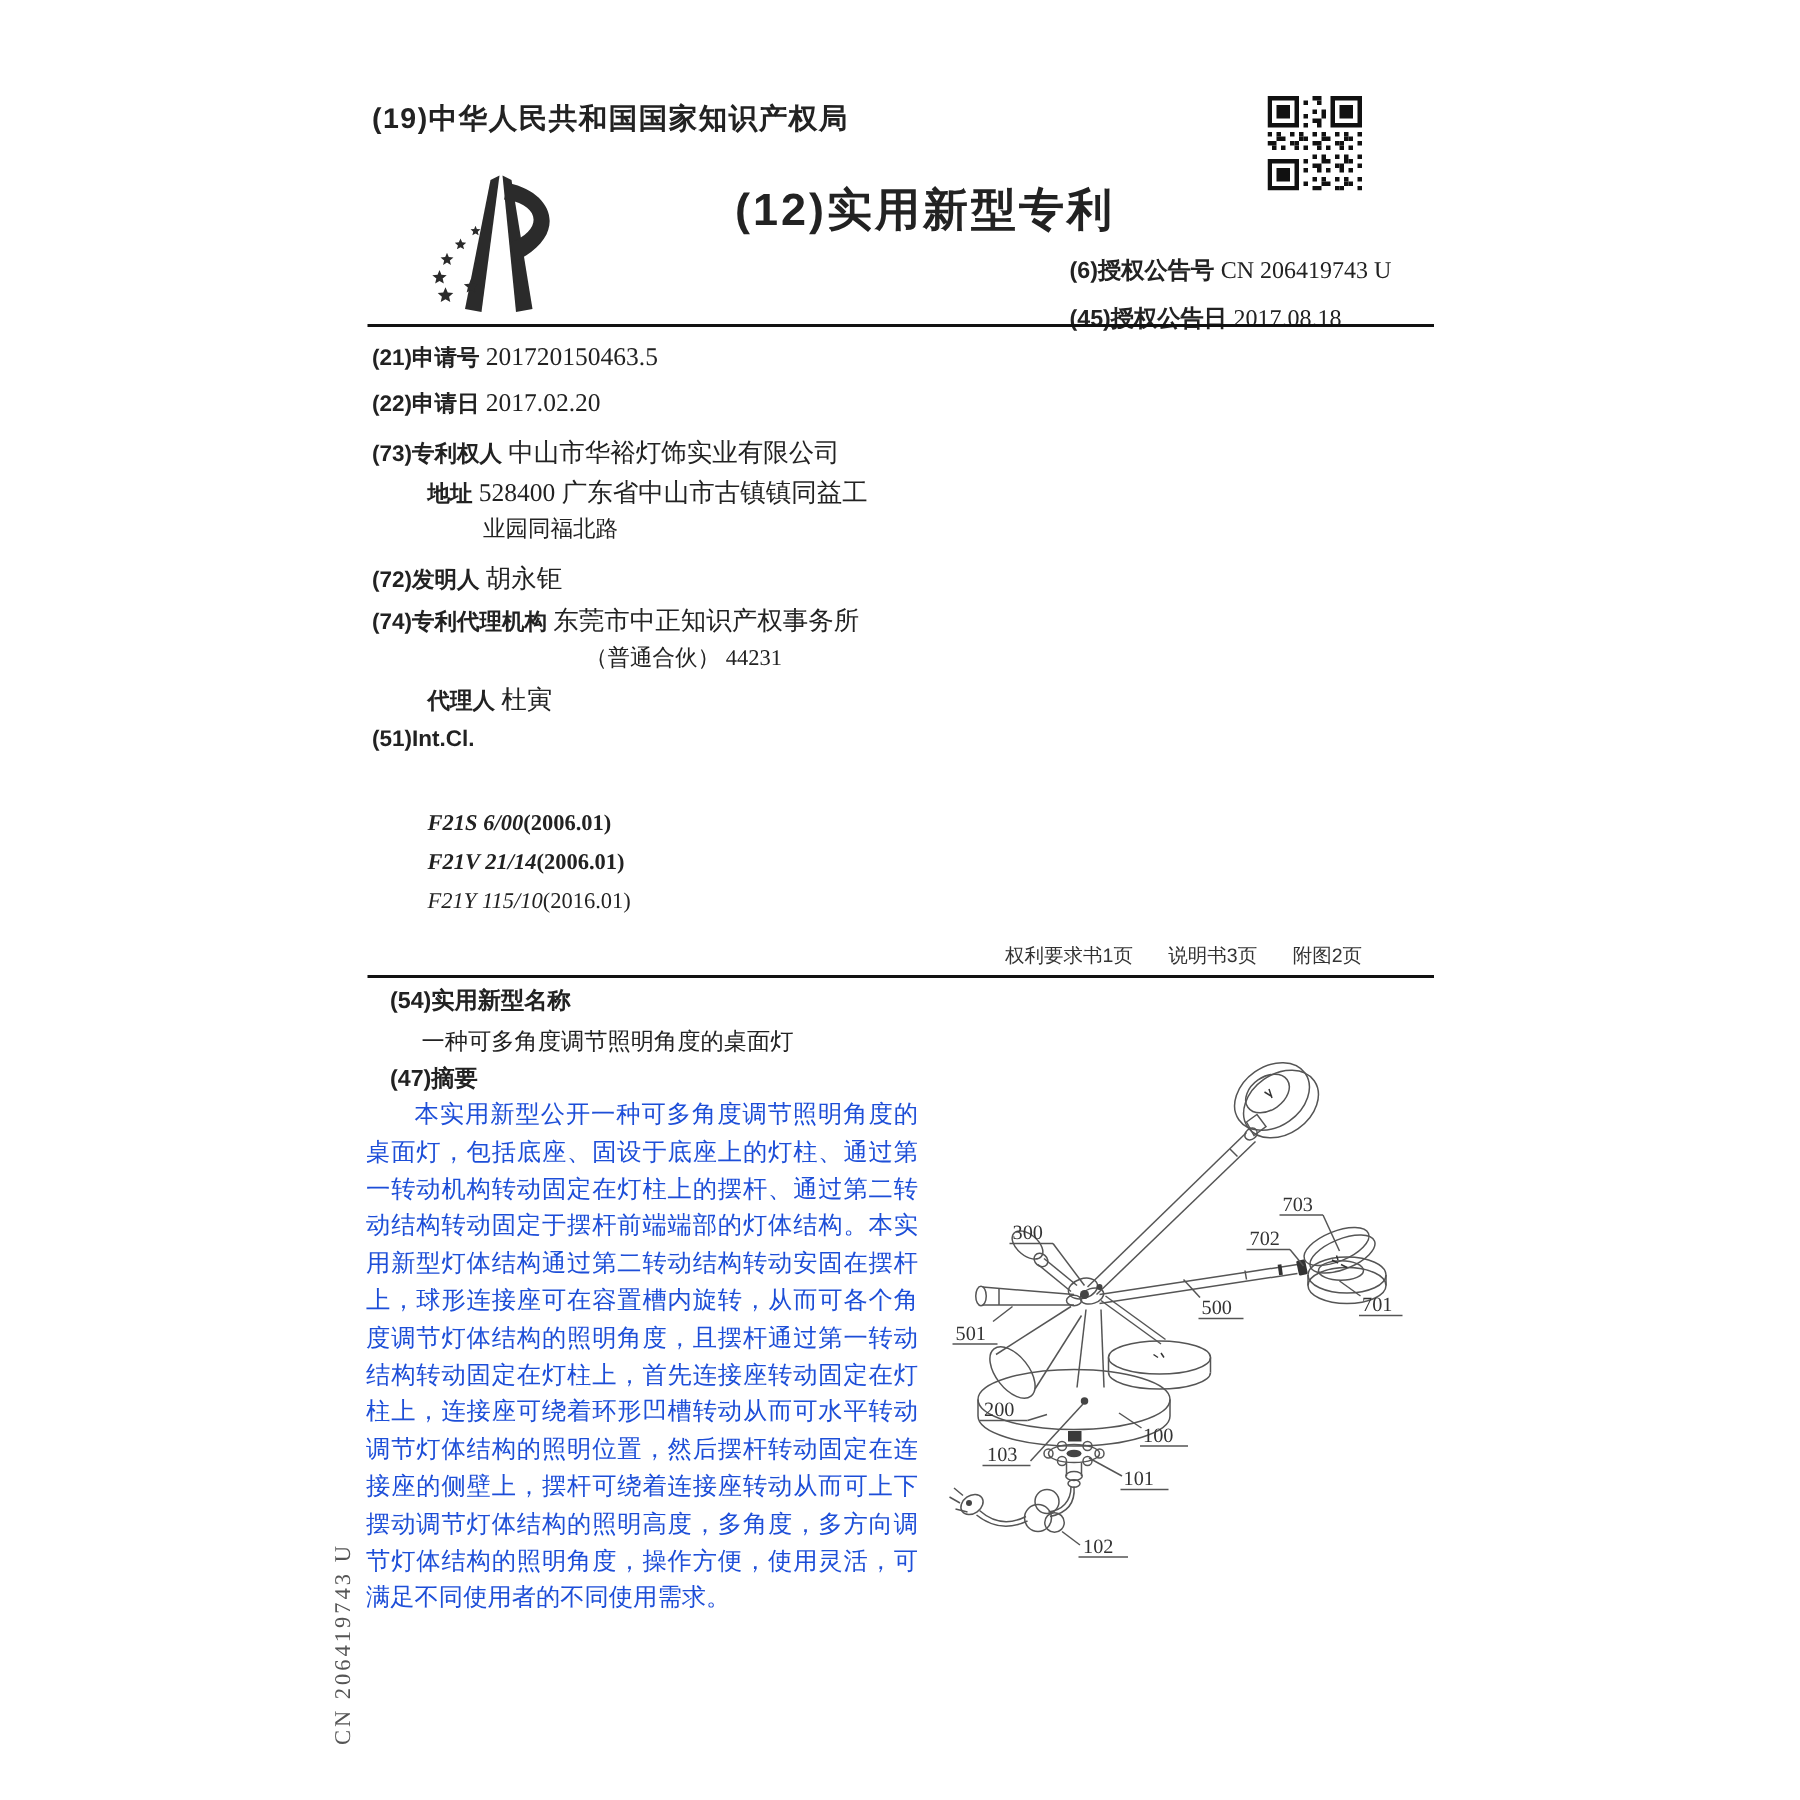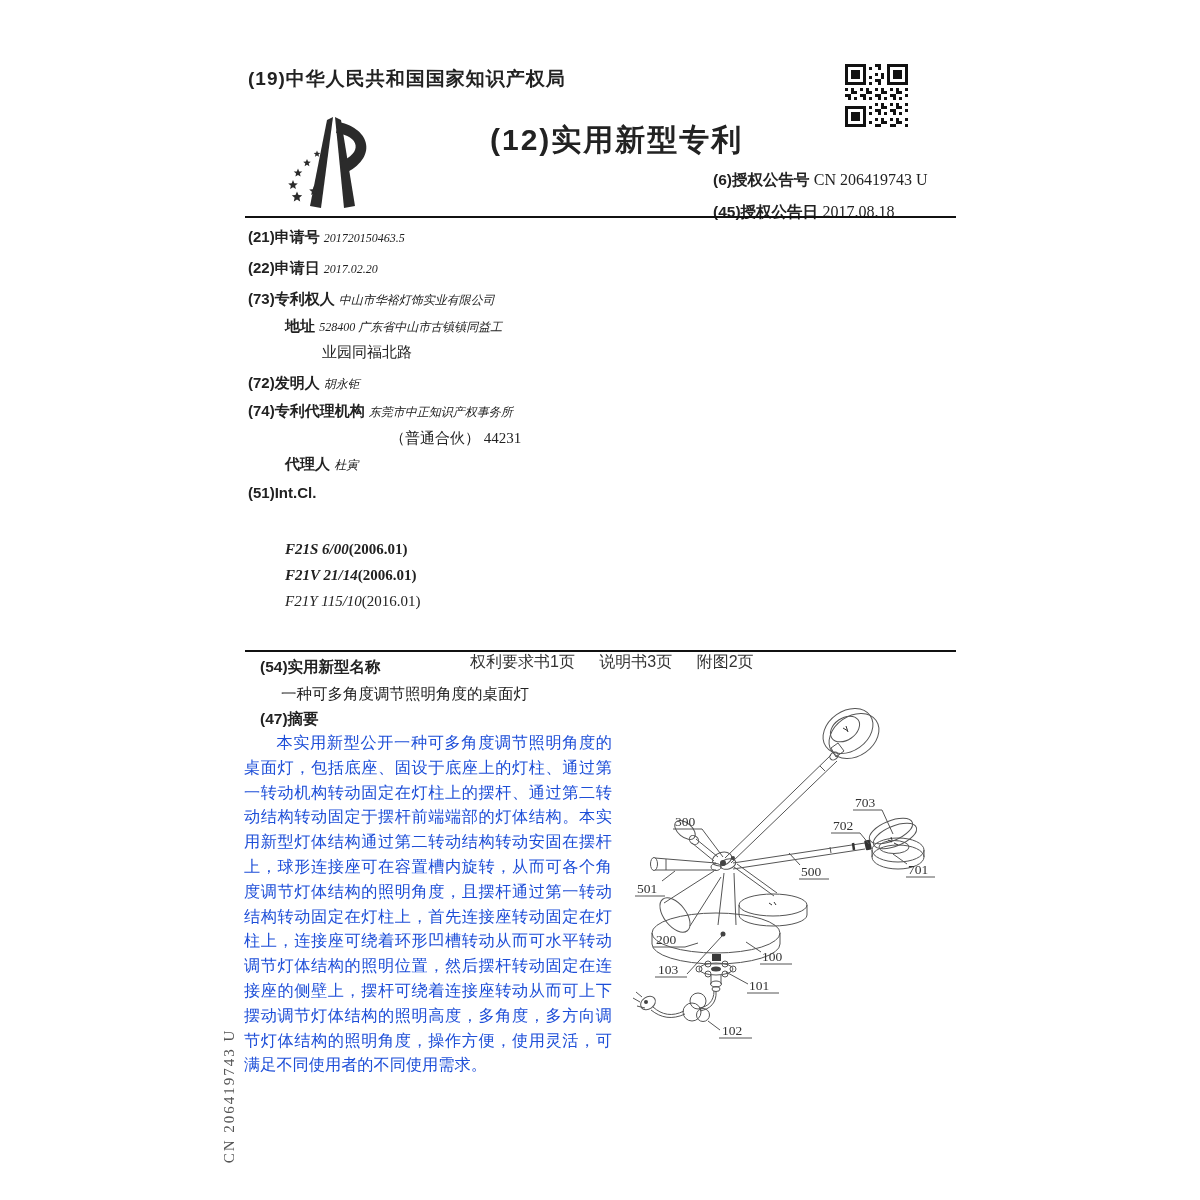--- a/index.html
+++ b/index.html
@@ -13,25 +13,25 @@
   .b   { font-family:"Liberation Sans", sans-serif; font-weight:bold; }
   .ser { font-family:"Liberation Serif", serif; }
   .org-line { left:248px; top:66px; font-size:19px; letter-spacing:1px; }
   .doc-type { left:490px; top:120px; font-size:30px; letter-spacing:2px; }
   .pub-line { left:713px; font-size:15.5px; }
   .pub-line .val { font-size:16px; }
   .rule { background:#111; height:2px; }
   .rule1 { left:245px; top:216px; width:711px; }
   .rule2 { left:245px; top:650px; width:711px; }
   .biblio-line { font-size:15px; white-space:nowrap; }
-  .biblio-line .val { font-size:12px;font-style:italic; }
+  .biblio-line .val { font-size:17px; }
   .cls { font-family:"Liberation Serif", serif; font-style:italic; font-size:15px;margin-top:30px; }
   .cls .ver { font-style:normal; }
   .cls-strong { font-weight:bold; }
-  .pages-line { left:450px; top:652px; width:458px; text-align:left; font-size:16px; color:#333; }
+  .pages-line { left:450px; top:628px; width:458px; text-align:right; font-size:13px; color:#333; }
   .pages-line span { margin-left:20px; }
   .sec-label { font-size:15.5px;margin-left:12px; }
   .invention-title { left:281px; top:684px; font-size:15.5px; font-family:"Liberation Serif", serif; }
   .abstract {
     left:244px; top:731px; width:368px;
     font-family:Liberation Serif, serif; font-size:16.2px; line-height:24.8px;
     text-align:justify; text-indent:2em; color:#1d4ed8;
   }
   .side-number {
     left:146px; top:1086px; width:170px; height:20px; text-align:center;

